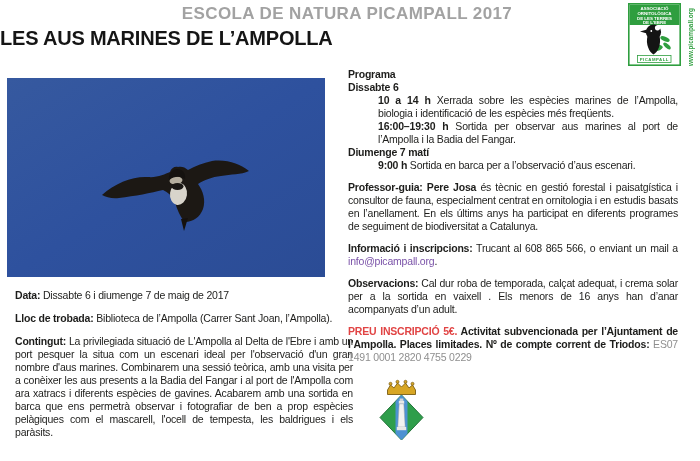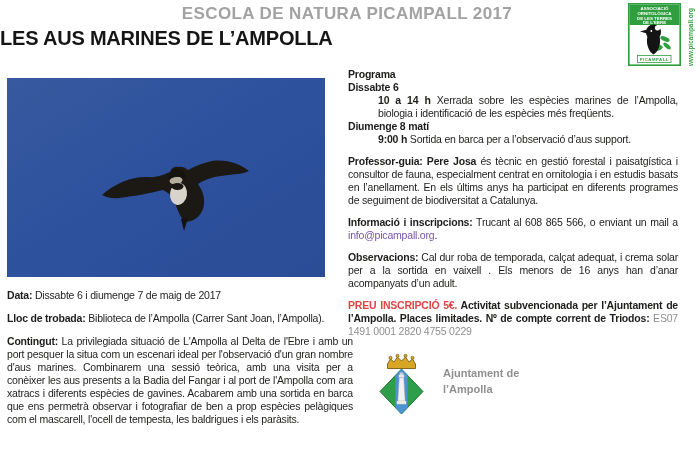--- a/index.html
+++ b/index.html
@@ -23,21 +23,21 @@
   .photo { position:absolute; left:7px; top:78px; width:318px; height:199px; }
   
   .col {
     font-size:10.5px; line-height:13px; letter-spacing:-.2px;
     text-align:justify; color:#1d1d1b;
   }
   .left-col  { position:absolute; left:7px;  top:289px; width:346px; }
   .right-col { position:absolute; left:348px; top:68px; width:330px; }
   .b { font-weight:bold; }
   .block { margin-bottom:9px; }
-  .left-col .block { margin-bottom:10px; }
+  .left-col .block { margin-bottom:10px;margin-left:8px; }
   .prog-entry { padding-left:30px; }
   .email-link { color:#7a52a8; cursor:pointer; }
   .red { color:#e14444; font-weight:bold; }
   .account { color:#8f8f8f; font-weight:normal; }
   
   .support-row { display:flex; align-items:center; gap:14px; padding-left:26px; margin-top:6px; }
   .org-name { color:#8f8f8f; font-size:11px; line-height:16px; font-weight:bold; letter-spacing:0; text-align:left; }
 </style>
 </head>
 <body>
@@ -110,22 +110,23 @@
   <div class="block"><span class="b">Lloc de trobada:</span><span> Biblioteca de l’Ampolla (Carrer Sant Joan, l’Ampolla).</span></div>
   <div class="block"><span class="b">Contingut:</span><span> La privilegiada situació de L'Ampolla al Delta de l'Ebre i amb un port pesquer la situa com un escenari ideal per l'observació d'un gran nombre d'aus marines. Combinarem una sessió teòrica, amb una visita per a conèixer les aus presents a la Badia del Fangar i al port de l'Ampolla com ara xatracs i diferents espècies de gavines. Acabarem amb una sortida en barca que ens permetrà observar i fotografiar de ben a prop espècies pelàgiques com el mascarell, l'ocell de tempesta, les baldrigues i els paràsits.</span></div>
 </div>
 
 <div class="col right-col">
 
   <div class="block">
     <div class="b">Programa</div>
     <div class="b">Dissabte 6</div>
     <div class="prog-entry"><span class="b">10 a 14 h</span><span> Xerrada sobre les espècies marines de l’Ampolla, biologia i identificació de les espècies més freqüents.</span></div>
-    <div class="b">Diumenge 8 matí</div>
-    <div class="prog-entry"><span class="b">9:00 h</span><span> Sortida en barca per a l’observació d’aus support.</span></div>
+    <div class="prog-entry"><span class="b">16:00–19:30 h</span><span> Sortida per observar aus marines al port de l’Ampolla i la Badia del Fangar.</span></div>
+    <div class="b">Diumenge 7 matí</div>
+    <div class="prog-entry"><span class="b">9:00 h</span><span> Sortida en barca per a l’observació d’aus escenari.</span></div>
   </div>
 
   <div class="block"><span class="b">Professor-guia:</span><span class="b"> Pere Josa</span><span> és tècnic en gestió forestal i paisatgística i consultor de fauna, especialment centrat en ornitologia i en estudis basats en l’anellament. En els últims anys ha participat en diferents programes de seguiment de biodiversitat a Catalunya.</span></div>
 
   <div class="block"><span class="b">Informació i inscripcions:</span><span> Trucant al 608 865 566, o enviant un mail a </span><a class="email-link">info@picampall.org</a><span>.</span></div>
 
   <div class="block"><span class="b">Observacions:</span><span> Cal dur roba de temporada, calçat adequat, i crema solar per a la sortida en vaixell . Els menors de 16 anys han d’anar acompanyats d’un adult.</span></div>
 
   <div class="block"><span class="red">PREU INSCRIPCIÓ 5€.</span><span class="b"> Activitat subvencionada per l’Ajuntament de l’Ampolla. Places limitades. Nº de compte corrent de Triodos:</span><span class="account"> ES07 1491 0001 2820 4755 0229</span></div>
 
@@ -148,19 +149,15 @@
       <g clip-path="url(#diamondClip)">
         <rect x="21.5" y="22" width="12" height="45" fill="#4d92d2"></rect>
         <g>
           <rect x="25.7" y="25.5" width="3.6" height="2.4" fill="#cfd4da"></rect>
           <rect x="24.8" y="27.8" width="5.4" height="3" fill="#e8e8e6"></rect>
           <path d="M25.2,30.8 L29.8,30.8 L31.2,54 L23.8,54 Z" fill="#f2f2f0" stroke="#9aa0a8" stroke-width="0.5"></path>
           <rect x="22.8" y="54" width="9.4" height="3.2" fill="#e8e8e6"></rect>
         </g>
       </g>
     </svg>
-    <div class="org-name">
-      <div>Ajuntament de</div>
-      <div>l’Ampolla</div>
-    </div>
   </div>
 
 </div>
 
 </body></html>

